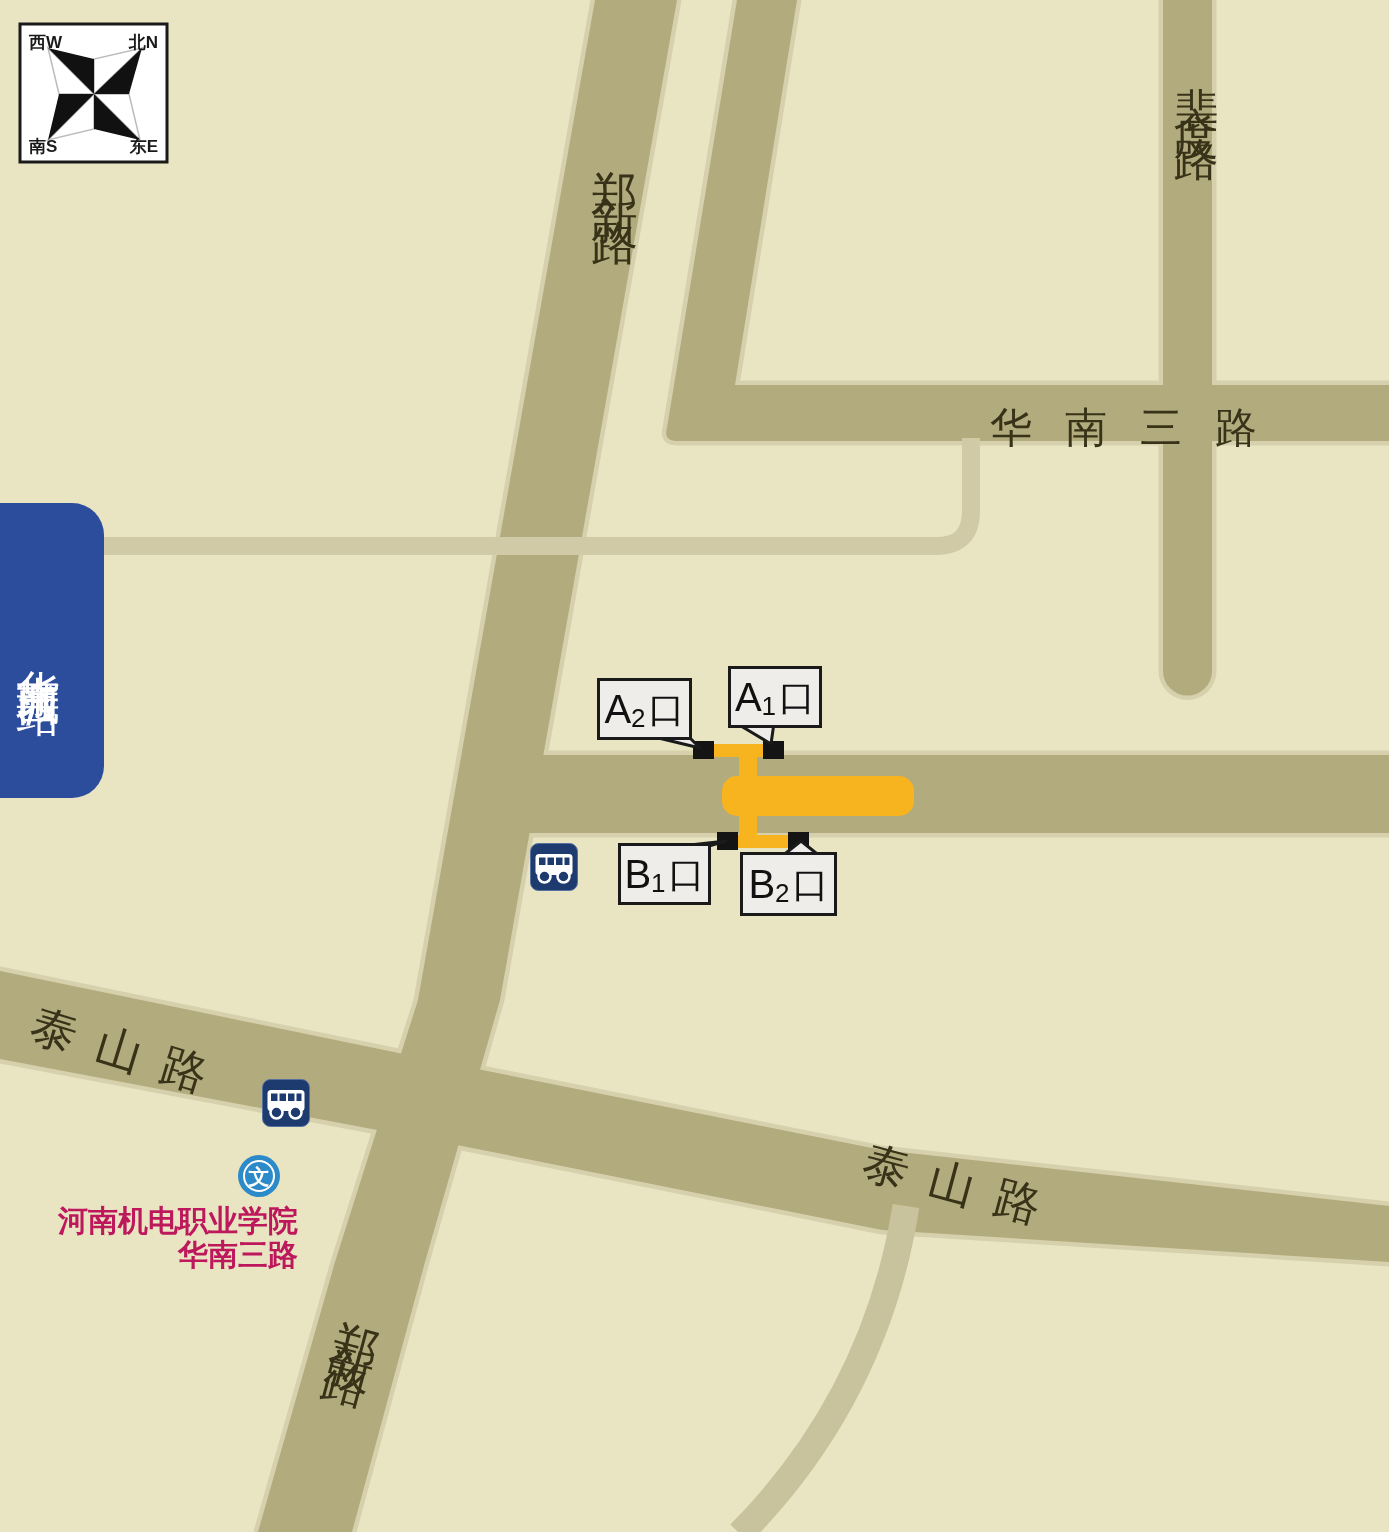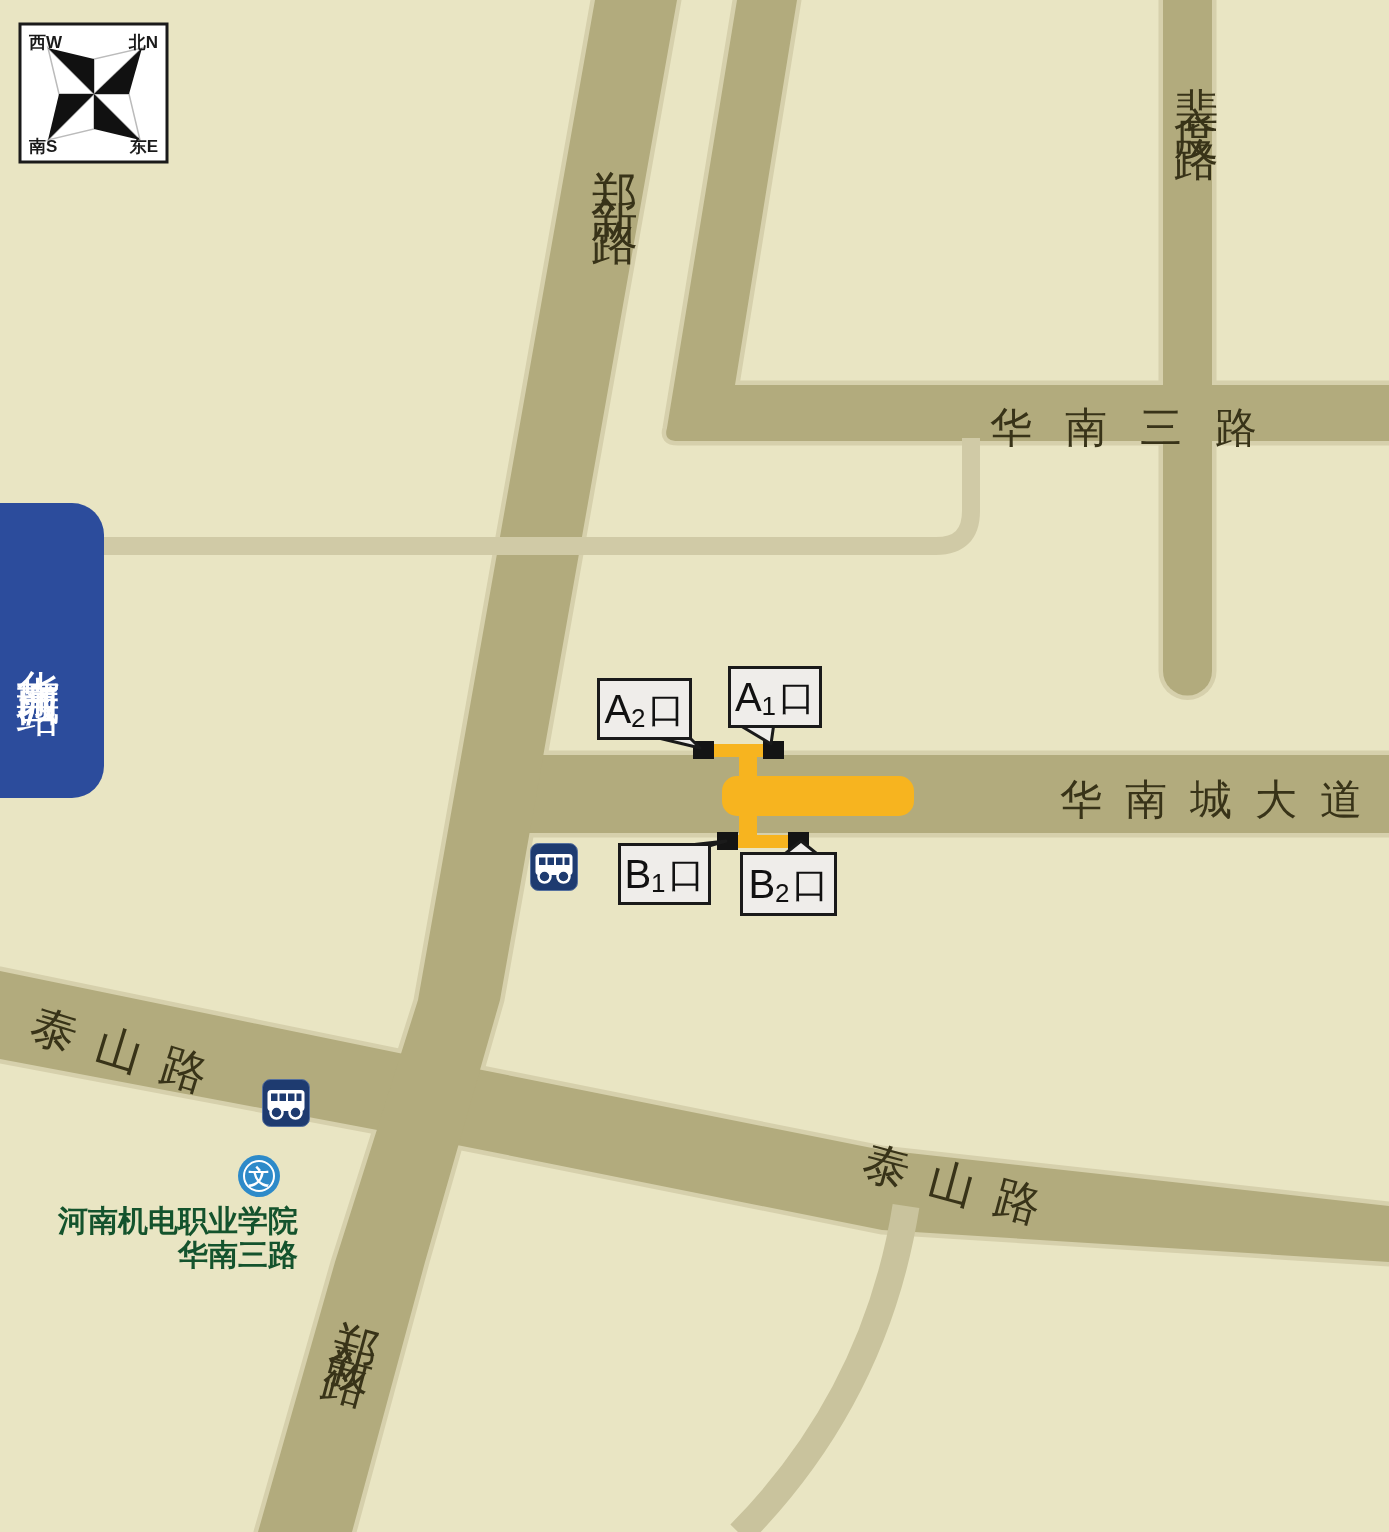--- a/index.html
+++ b/index.html
@@ -27,21 +27,21 @@
     position:absolute;left:-26px;top:503px;width:130px;height:295px;
     background:#2C4C9C;border-radius:0 32px 32px 0;
     display:flex;align-items:center;justify-content:center;
   }
   #station-sign .vtxt{
     writing-mode:vertical-rl;text-orientation:upright;
     color:#fff;font-size:43px;letter-spacing:6px;white-space:nowrap;
   }
   #college{
     position:absolute;left:38px;top:1204px;width:260px;text-align:right;
-    font-weight:bold;font-size:30px;line-height:34px;color:#14532d;
+    font-weight:bold;font-size:30px;line-height:34px;color:#be185d;
   }
 </style>
 </head>
 <body>
 
 <div id="stage">
 
   <svg class="base" width="1389" height="1532" viewBox="0 0 1389 1532">
 
     <defs>
@@ -122,21 +122,20 @@
       <text x="158" y="152" text-anchor="end" font-size="17" font-weight="bold" fill="#1a1a1a">东E</text>
     </g>
   </svg>
 
   <div class="overlay road-label-v" style="left:584px;top:133px;font-size:47px;letter-spacing:25px;">郑新路</div>
 
   <div class="overlay road-label-v" style="left:1166px;top:52px;font-size:45px;letter-spacing:25px;">裴度路</div>
 
   <div class="overlay road-label-h" style="left:990px;top:400px;letter-spacing:33px;">华南三路</div>
 
-  <div class="overlay road-label-h" style="left:1060px;top:772px;letter-spacing:23px;">华南城大道</div>
 
   <div class="overlay road-label-h" style="left:32px;top:993px;font-size:46px;letter-spacing:22px;transform:rotate(17deg);transform-origin:left center;">泰山路</div>
 
   <div class="overlay road-label-h" style="left:864px;top:1130px;font-size:46px;letter-spacing:22px;transform:rotate(15deg);transform-origin:left center;">泰山路</div>
 
   <div class="overlay road-label-v" style="left:341px;top:1288px;font-size:47px;letter-spacing:20px;transform:rotate(15deg);transform-origin:50% 0;">郑新路</div>
 
   <div class="callout" style="left:597px;top:678px;width:95px;height:62px;">
     <span class="big">A</span>
       <span class="sub">2</span>

